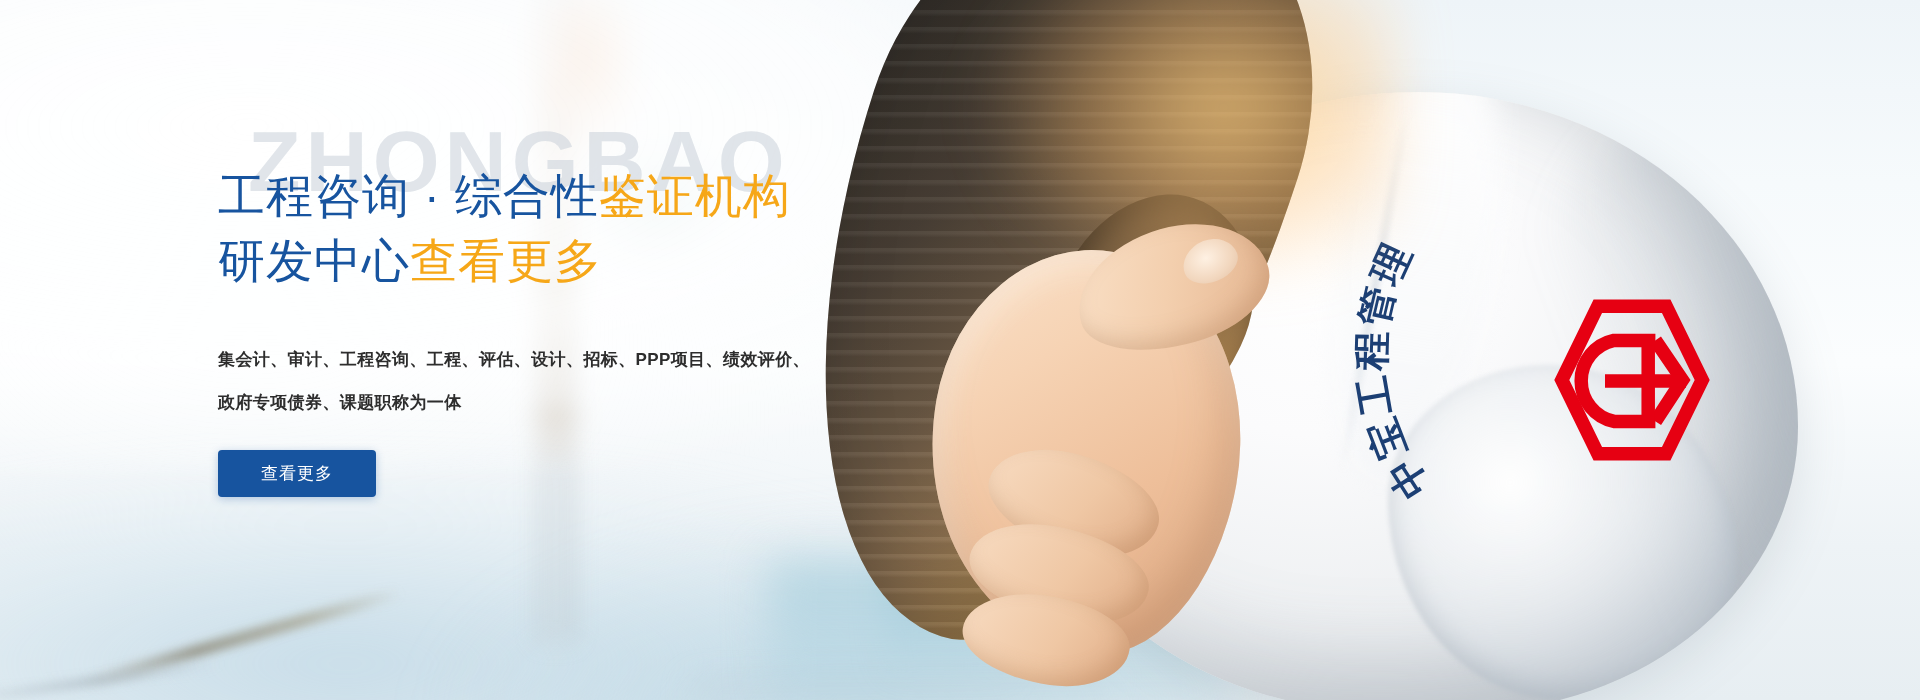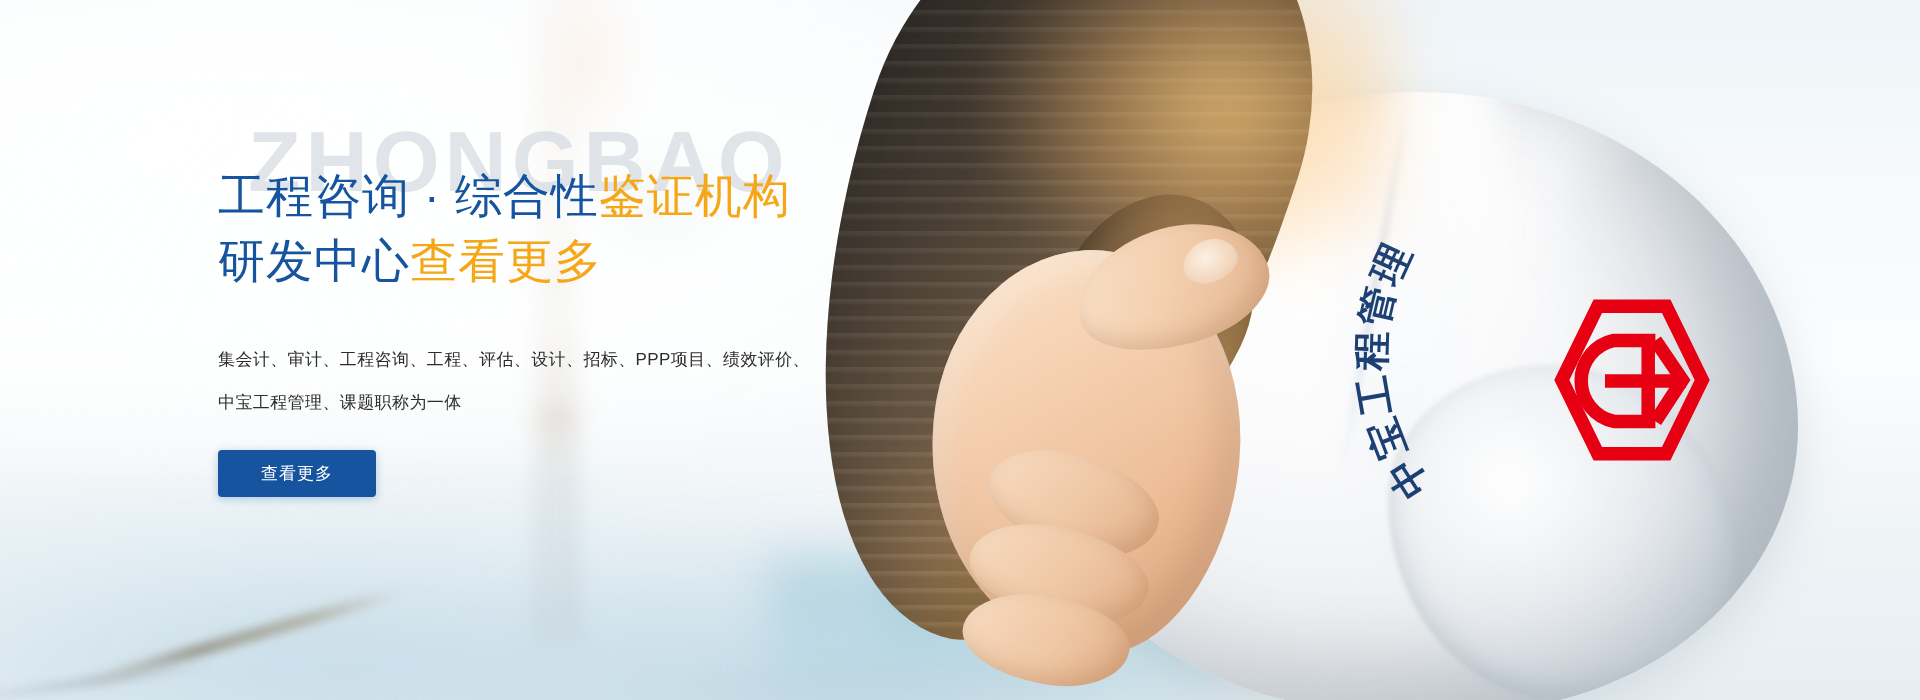--- a/index.html
+++ b/index.html
@@ -286,21 +286,21 @@
   .hl-orange{ color:#f6a718; }
 
   .desc{
     position:relative;
     margin-top:44px;
     font-size:17px;
     line-height:2.55;
     color:#2d2d2d;
     letter-spacing:.4px;
   }
-  .desc p{ white-space:nowrap; }
+  .desc p{ white-space:nowrap;font-weight:bold; }
 
   .cta{
     position:relative;
     display:inline-flex;
     align-items:center; justify-content:center;
     margin-top:26px;
     width:158px; height:47px;
     background:#17549f;
     color:#ffffff;
     font-size:17px;
@@ -396,19 +396,19 @@
       <div>
         <span class="hl-blue">工程咨询 · 综合性</span><span class="hl-orange">鉴证机构</span>
       </div>
       <div>
         <span class="hl-blue">研发中心</span><span class="hl-orange">查看更多</span>
       </div>
     </div>
 
     <div class="desc">
       <p>集会计、审计、工程咨询、工程、评估、设计、招标、PPP项目、绩效评价、</p>
-      <p>中宝工程管理、课题职称为一体</p>
+      <p>政府专项债券、课题职称为一体</p>
     </div>
 
     <button class="cta">查看更多</button>
   </div>
 
 </div>
 
 </body></html>

